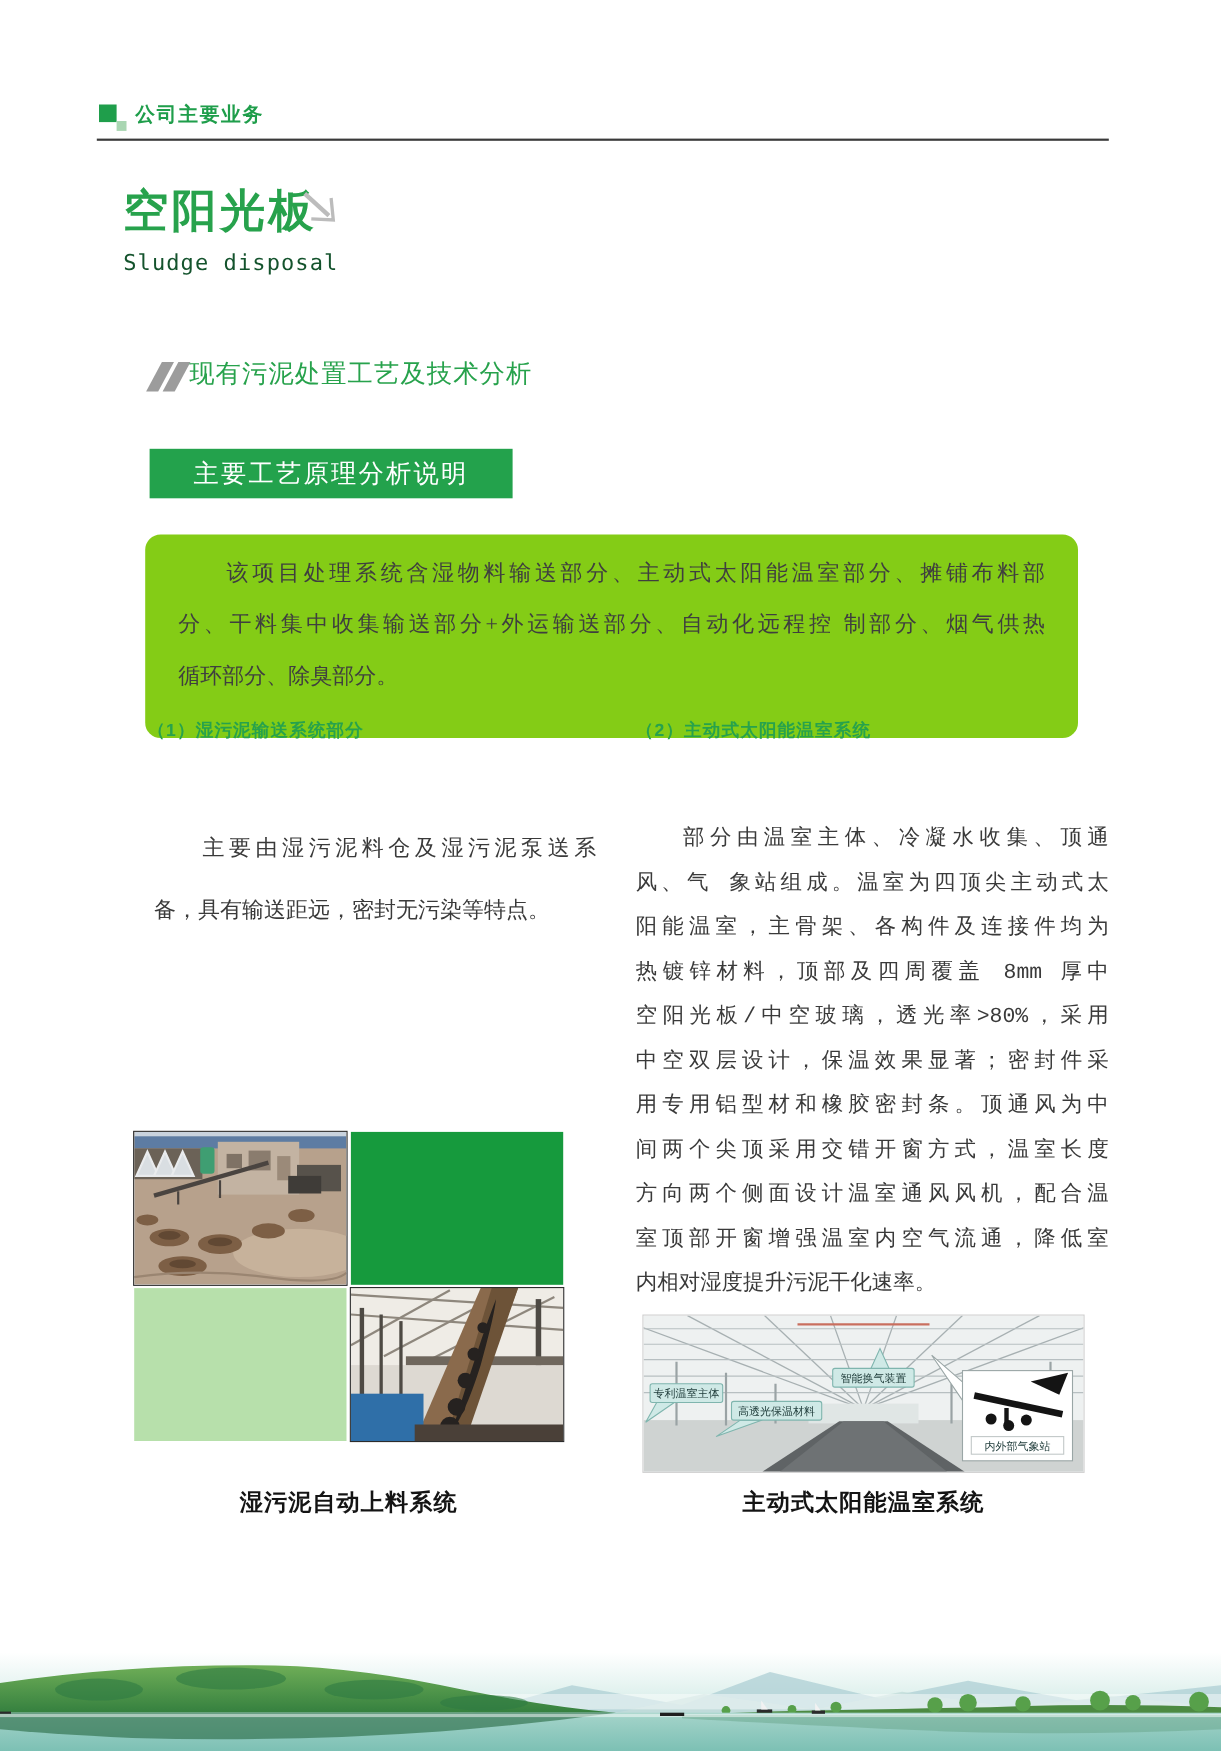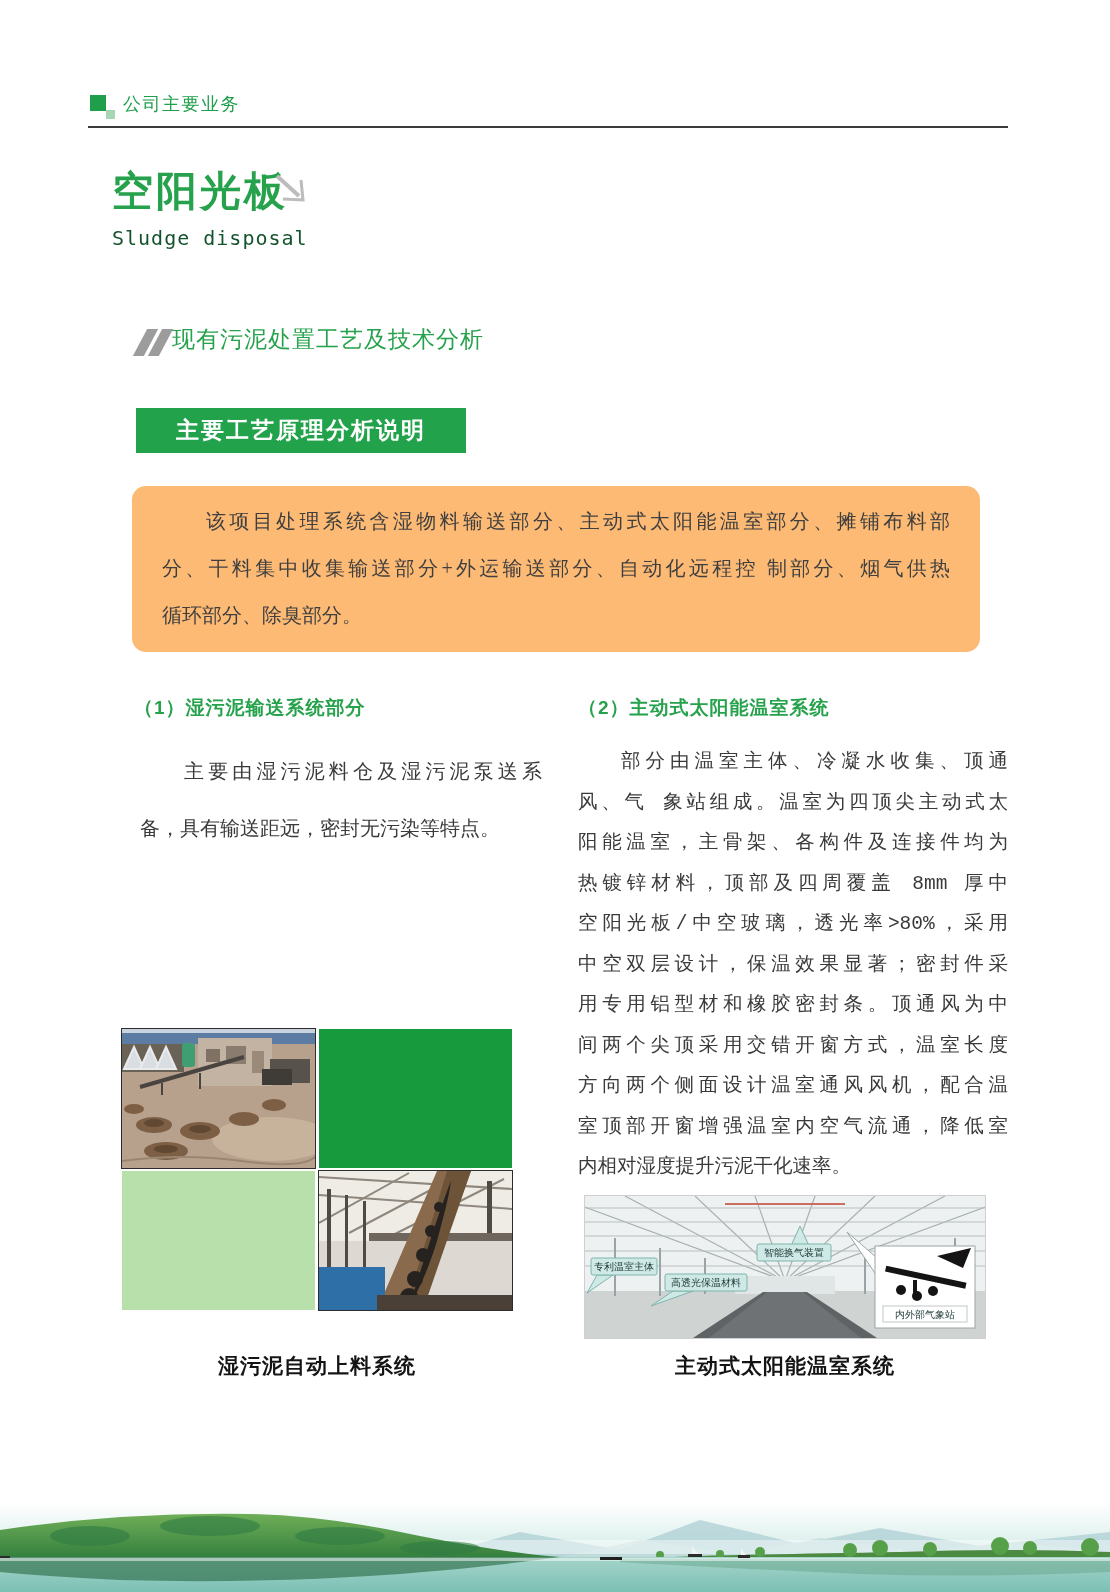--- a/index.html
+++ b/index.html
@@ -3,42 +3,42 @@
 <meta charset="utf-8">
 <style>
   html,body{margin:0;padding:0;}
   body{
     width:1110px;height:1592px;position:relative;background:#ffffff;
     font-family:"Liberation Sans",sans-serif;overflow:hidden;
   }
   
   .hdr-sq-big{position:absolute;left:90px;top:95px;width:16px;height:16px;background:#1f9e4b;}
   .hdr-sq-small{position:absolute;left:106px;top:110px;width:9px;height:9px;background:#a9d6b2;}
-  .hdr-label{position:absolute;left:123px;top:92px;font-size:18px;font-weight:400;color:#1f9e4b;letter-spacing:1.5px;}
+  .hdr-label{position:absolute;left:123px;top:92px;font-size:18px;font-weight:700;color:#1f9e4b;letter-spacing:1.5px;}
   .hdr-rule{position:absolute;left:88px;top:126px;width:920px;height:2px;background:#3a3a3a;}
   
   .page-title{position:absolute;left:112px;top:164px;font-size:41px;font-weight:700;color:#27a24c;
     font-family:"Liberation Serif",serif;letter-spacing:3px;}
   .title-arrow{position:absolute;left:272px;top:172px;}
   .page-subtitle{position:absolute;left:112px;top:226px;font-size:20px;color:#14532d;
     font-family:"DejaVu Sans Mono",monospace;letter-spacing:1px;}
   
   .slash{position:absolute;top:329px;width:11px;height:27px;background:#9c9c9c;transform:skewX(-28deg);}
   .slash.s1{left:140px;}
   .slash.s2{left:155px;}
   .section-heading{position:absolute;left:172px;top:324px;font-size:23px;font-weight:400;color:#27a24c;letter-spacing:1px;}
   
   .banner{position:absolute;left:136px;top:408px;width:330px;height:45px;background:#23a24c;
-    color:#ffffff;font-size:23px;font-weight:700;text-align:center;line-height:45px;letter-spacing:2px;}
-  
-  .intro-box{position:absolute;left:132px;top:486px;width:848px;height:166px;background:#fdba74;border-radius:14px;}
+    color:#ffffff;font-size:23px;font-weight:400;text-align:center;line-height:45px;letter-spacing:2px;}
+  
+  .intro-box{position:absolute;left:132px;top:486px;width:848px;height:185px;background:#84cc16;border-radius:14px;}
   .intro-text{position:absolute;left:30px;top:12px;right:30px;
     font-family:"Liberation Serif",serif;font-size:20px;line-height:47px;color:#3f3f3f;}
   
-  .col-heading{position:absolute;top:695px;font-size:19px;font-weight:700;color:#27a24c;letter-spacing:1px;}
+  .col-heading{position:absolute;top:654px;font-size:16px;font-weight:700;color:#27a24c;letter-spacing:1px;}
   .col-heading.left{left:134px;}
   .col-heading.right{left:578px;}
   .body-text{position:absolute;font-family:Liberation Mono, monospace;color:#3a3a3a;}
   .body-text.left{left:140px;top:744px;width:402px;font-size:20px;line-height:57px;}
   .body-text.right{left:578px;top:742px;width:430px;font-size:19.5px;line-height:40.5px;}
   .tline{white-space:nowrap;}
   .tline.fill{text-align:justify;text-align-last:justify;white-space:normal;}
   .tline.indent{text-indent:2.2em;}
   
   .collage{position:absolute;left:122px;top:1029px;width:390px;height:281px;

